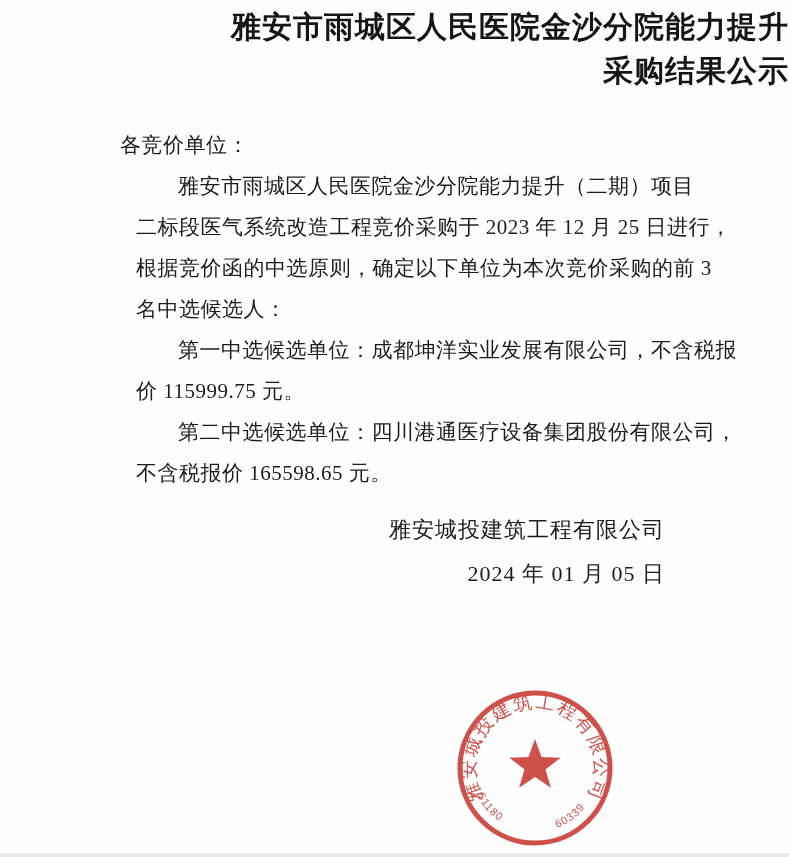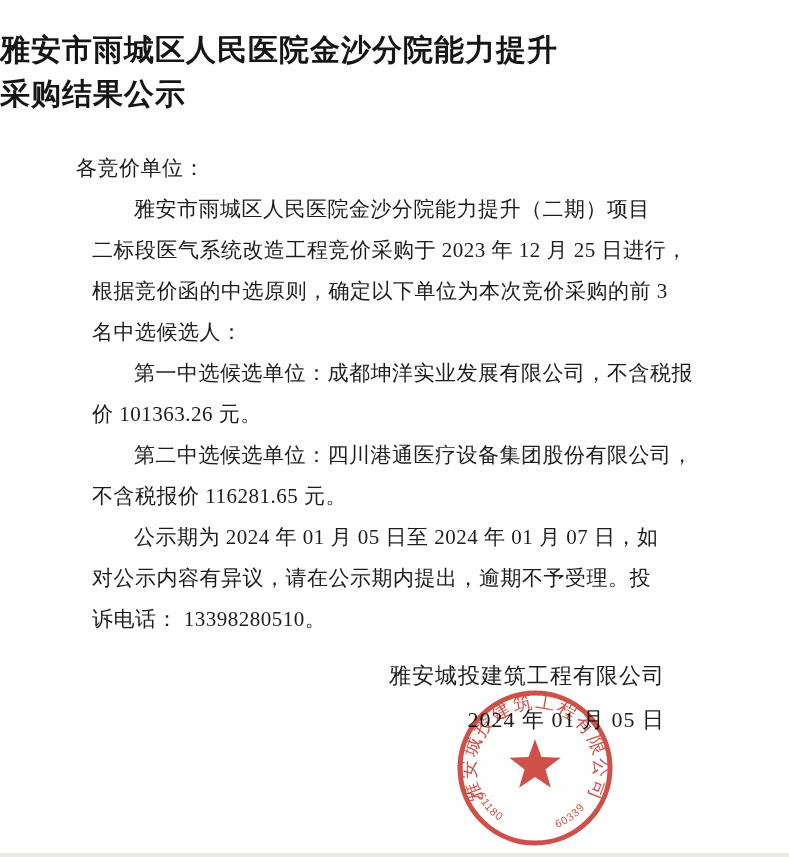--- a/index.html
+++ b/index.html
@@ -10,32 +10,32 @@
   .page {
     position: relative;
     width: 789px;
     height: 857px;
     background: #fefefe;
     overflow: hidden;
     font-family: "Liberation Serif", serif;
     color: #1c1c1c;
   }
   .title {
-    margin-top: 28px;
-    text-align: left;
+    margin-top: 5px;
+    text-align: right;
     font-family: "Liberation Sans", sans-serif;
     font-weight: bold;
     font-size: 30px;
     line-height: 44px;
     color: #151515;
     letter-spacing: 1px;
   }
   .content {
     margin-top: 32px;
-    padding-left: 76px;
+    padding-left: 120px;
     width: 620px;
     font-size: 21px;
     line-height: 41px;
     letter-spacing: 0.5px;
   }
   .content p {
     margin: 0;
     white-space: pre-wrap;
   }
   .content p.para {
@@ -81,26 +81,23 @@
     <div>采购结果公示</div>
   </div>
 
   <div class="content">
     <p>各竞价单位：</p>
     <p class="para">雅安市雨城区人民医院金沙分院能力提升（二期）项目
 二标段医气系统改造工程竞价采购于 2023 年 12 月 25 日进行，
 根据竞价函的中选原则，确定以下单位为本次竞价采购的前 3
 名中选候选人：</p>
     <p class="para">第一中选候选单位：成都坤洋实业发展有限公司，不含税报
-价 101363.26 元。</p>
+价 115999.75 元。</p>
     <p class="para">第二中选候选单位：四川港通医疗设备集团股份有限公司，
-不含税报价 116281.65 元。</p>
-    <p class="para">公示期为 2024 年 01 月 05 日至 2024 年 01 月 07 日，如
-对公示内容有异议，请在公示期内提出，逾期不予受理。投
-诉电话： 13398280510。</p>
+不含税报价 165598.65 元。</p>
   </div>
 
   <div class="signature">
     <div>雅安城投建筑工程有限公司</div>
     <div>2024 年 01 月 05 日</div>
   </div>
 
   <svg class="stamp" viewBox="0 0 158 158" xmlns="http://www.w3.org/2000/svg" aria-hidden="true">
     <defs>
       <path id="arcTop" d="M 27,109 A 60,60 0 1 1 131,109" fill="none"></path>

